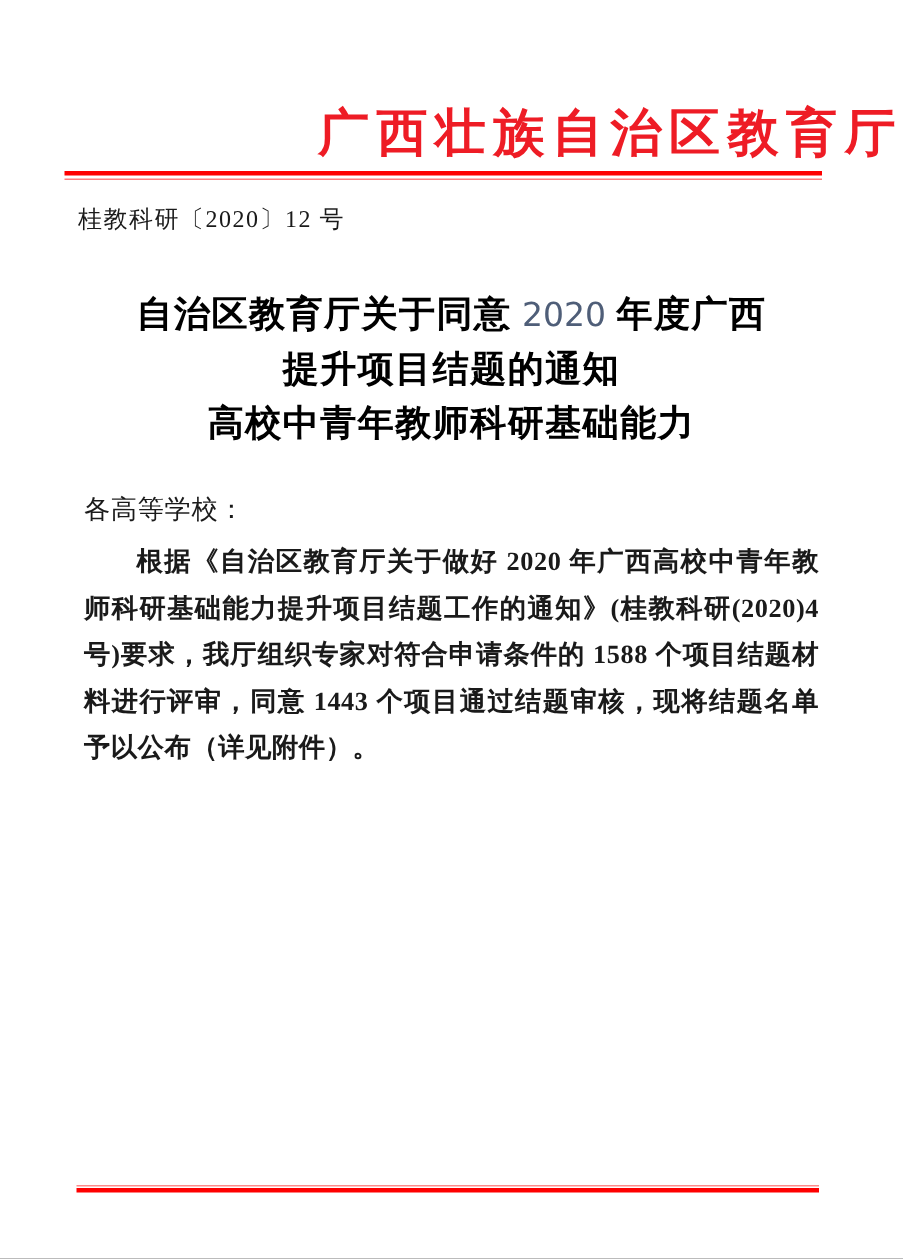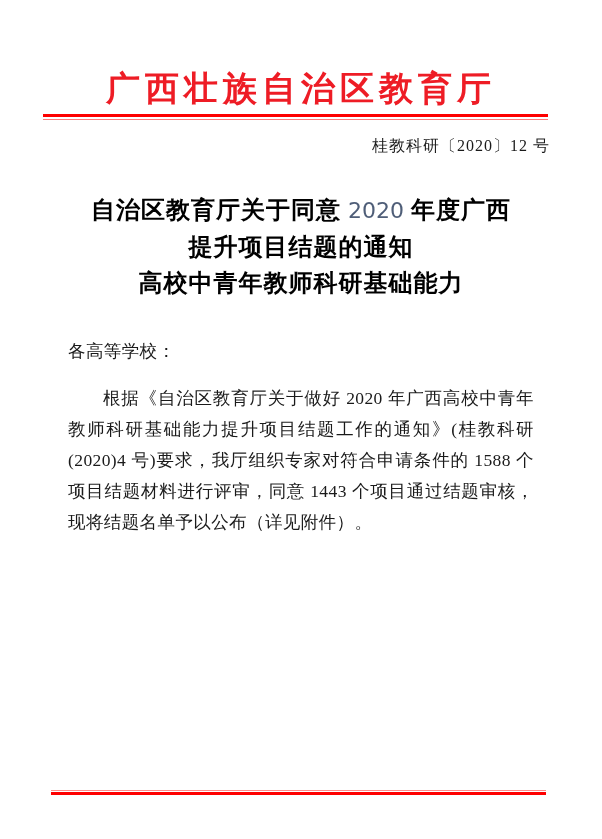--- a/index.html
+++ b/index.html
@@ -15,42 +15,41 @@
     margin: 0 auto;
     background: #ffffff;
     overflow: hidden;
     box-sizing: border-box;
   }
   .org-name {
     position: absolute;
     top: 66px;
     left: 0;
     width: 602px;
-    text-align: center;
+    text-align: right;
     font-size: 34px;
     font-weight: bold;
     letter-spacing: 5px;
     color: #ee1c25;
     white-space: nowrap;
   }
   .header-rule {
     position: absolute;
     top: 114px;
     left: 43px;
     width: 505px;
     height: 2px;
     border-top: 3px solid #fe0000;
     border-bottom: 1px solid #ff7a7a;
   }
   .doc-number {
     position: absolute;
     top: 136px;
     left: 52px;
     width: 498px;
-    text-align: right;
     font-size: 16px;
     letter-spacing: 1px;
     color: #1a1a1a;
     white-space: nowrap;
   }
   .doc-title {
     position: absolute;
     top: 192px;
     left: 0;
     width: 602px;
@@ -74,22 +73,22 @@
     position: absolute;
     top: 320px;
     left: 52px;
     width: 498px;
     font-size: 17.5px;
     line-height: 31px;
     letter-spacing: 0.4px;
     color: #1a1a1a;
     text-align: justify;
   }
-  .doc-body p { margin: 16px; }
-  .doc-body p.para { text-indent: 2em; }
+  .doc-body p { margin: 4px; }
+  .doc-body p.para { text-indent: 2em; font-weight: bold; }
   .footer-rule {
     position: absolute;
     top: 790px;
     left: 51px;
     width: 495px;
     height: 1px;
     border-top: 1px solid #ff8a8a;
     border-bottom: 3px solid #fe0000;
   }
 </style>

